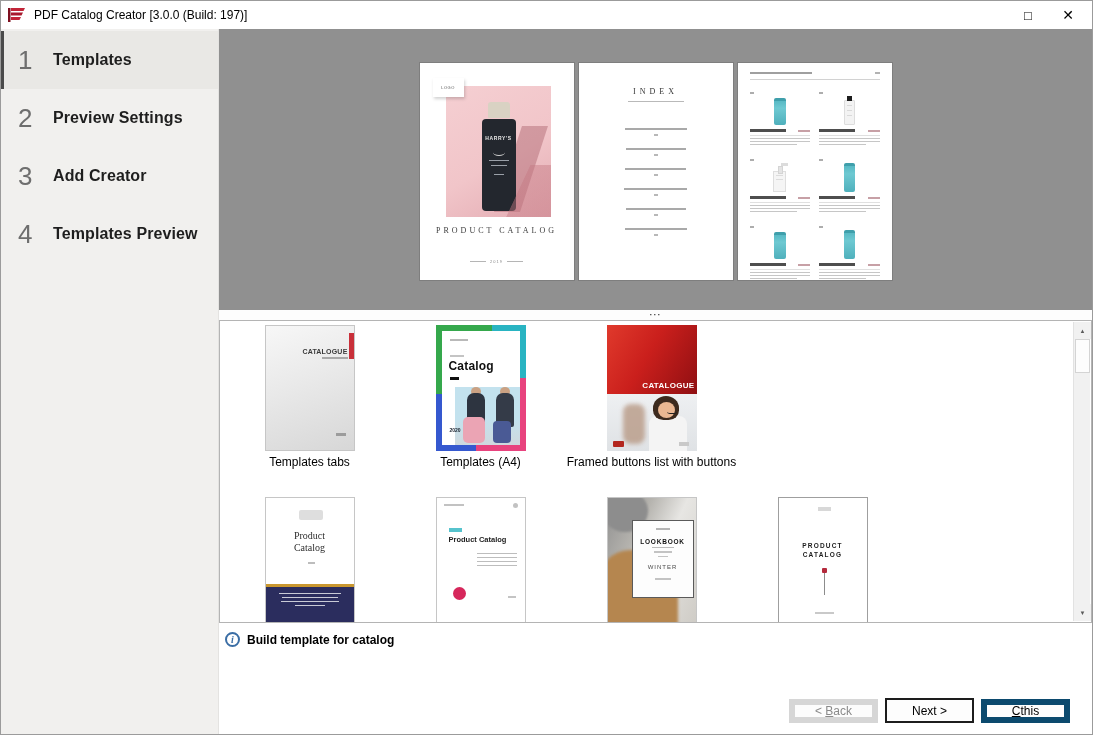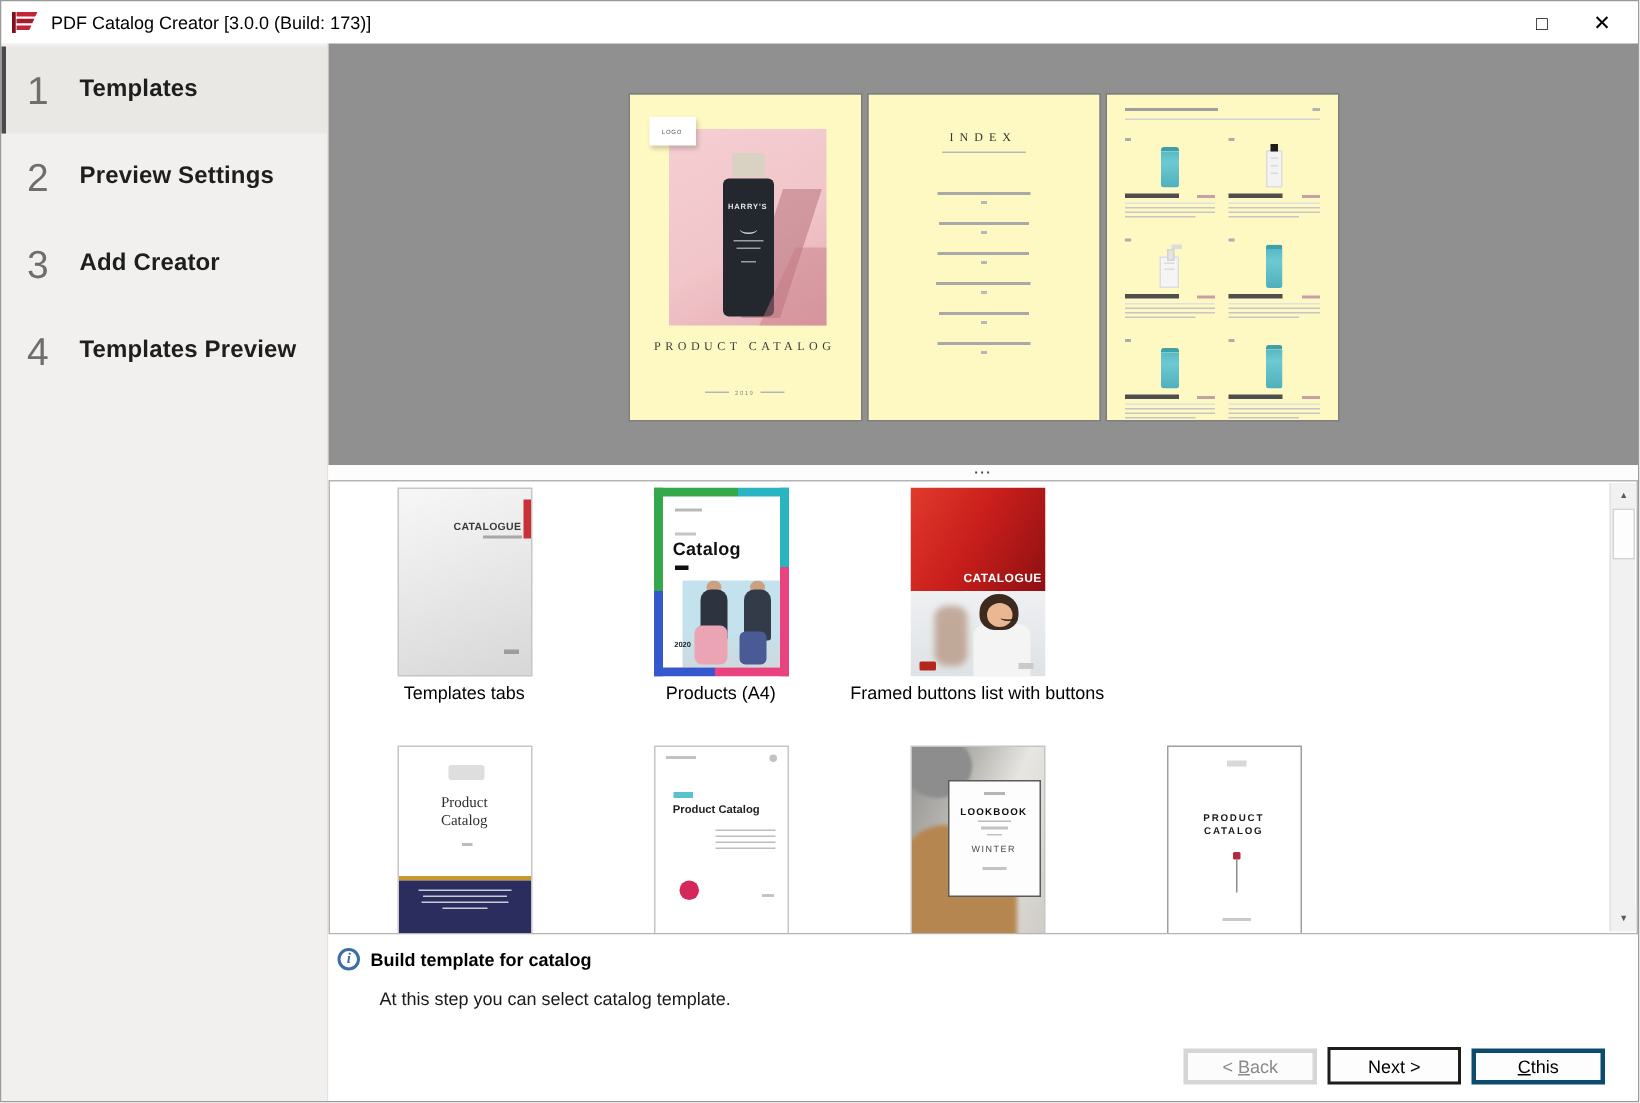--- a/index.html
+++ b/index.html
@@ -24,21 +24,21 @@
   .step.active { background:#e9e8e5; }
   .step.active::before { content:""; position:absolute; left:0; top:0; bottom:0; width:3px; background:#4a4a4a; }
   .step-num { font-size:26px; color:#6e6e6e; width:26px; text-align:left; font-weight:400; }
   .step-label { font-size:16px; font-weight:bold; color:#1e1e1e; margin-left:9px; letter-spacing:.1px; }
 
   
   .main { flex:1; display:flex; flex-direction:column; background:#fff; min-width:0; position:relative; }
 
   
   .preview-pane { height:281px; flex:0 0 281px; background:#909090; display:flex; justify-content:center; align-items:flex-start; padding-top:34px; gap:5px; }
-  .page { width:154px; height:217px; background:#fef9c3; outline:1px solid #7e7e7e; position:relative; overflow:hidden; }
+  .page { width:154px; height:217px; background:#ffffff; outline:1px solid #7e7e7e; position:relative; overflow:hidden; }
 
   
   .cover-photo { position:absolute; left:26px; top:23px; width:105px; height:131px;
     background:linear-gradient(150deg,#f5cfd2 0%,#f1c5c9 55%,#e3abb2 100%); }
   .cover-photo::after { content:""; position:absolute; right:0; bottom:0; width:58px; height:52px;
     background:linear-gradient(115deg, rgba(0,0,0,0) 45%, rgba(196,120,130,.45) 46%); }
   .bottle { position:absolute; left:36px; top:16px; width:34px; height:110px; }
   .bottle-shadow { position:absolute; left:62px; top:40px; width:26px; height:86px; background:rgba(178,108,118,.5); transform:skewX(-18deg); }
   .bottle-cap { width:22px; height:16px; margin:0 auto; background:#d9d2c3; border-radius:3px 3px 1px 1px; }
   .bottle-body { width:34px; height:92px; background:#23272e; border-radius:4px; margin-top:1px; position:relative; text-align:center; }
@@ -209,38 +209,38 @@
   .info-area { flex:1; position:relative; background:#fff; padding:9px 0 0 6px; }
   .info-head { display:flex; align-items:center; gap:7px; }
   .info-icon { width:15px; height:15px; border:2px solid #3b6ea5; border-radius:50%; color:#3b6ea5;
     font-family:"Liberation Serif", serif; font-style:italic; font-weight:bold; font-size:10px;
     display:flex; align-items:center; justify-content:center; flex:0 0 15px; }
   .info-title { font-size:12px; font-weight:bold; color:#000; }
   .info-desc { font-size:12px; color:#1a1a1a; margin:12px 0 0 28px; }
 
   .btn-row { position:absolute; right:22px; bottom:11px; display:flex; gap:7px; align-items:center; }
   .btn { width:89px; height:24px; font-size:12px; display:flex; align-items:center; justify-content:center;
-    background:#fdfdfd; border:3px solid #0c4a6e; color:#000; cursor:default; }
+    background:#fdfdfd; border:6px solid #0c4a6e; color:#000; cursor:default; }
   .btn .accel { text-decoration:underline; }
   .btn.disabled { color:#8a8a8a; border-color:#d6d6d6; background:#fcfcfc; }
   .btn.default { border:2px solid #1d1d1d; height:25px; }
 </style>
 </head>
 <body>
 
 <div class="window">
 
   <div class="titlebar">
     <svg class="app-icon" viewBox="0 0 19 16">
       <rect x="0" y="1" width="2.5" height="14" fill="#7e1020"></rect>
       <path d="M3 1 L17 1 L15.5 4 L3 4 Z" fill="#c22438"></path>
       <path d="M3 5.5 L15 5.5 L13.5 8.5 L3 8.5 Z" fill="#a81a2e"></path>
       <path d="M3 10 L13 10 L11.5 13 L3 13 Z" fill="#c22438"></path>
     </svg>
-    <span class="title-text">PDF Catalog Creator [3.0.0 (Build: 173)]</span>
+    <span class="title-text">PDF Catalog Creator [3.0.0 (Build: 197)]</span>
     <div class="win-btn max">□</div>
     <div class="win-btn close">✕</div>
   </div>
 
   <div class="body-row">
 
     <aside class="sidebar">
       <div class="step active">
         <span class="step-num">1</span>
         <span class="step-label">Templates</span>
@@ -465,21 +465,21 @@
                 </div>
                 <div class="cl-year">2020</div>
               </div>
               <div class="cl-frame">
                 <div class="cl-top"></div>
                 <div class="cl-left"></div>
                 <div class="cl-right"></div>
                 <div class="cl-bottom"></div>
               </div>
             </div>
-            <div class="tile-label">Products (A4)</div>
+            <div class="tile-label">Templates (A4)</div>
           </div>
 
           <div class="tile">
             <div class="thumb t-framed">
               <div class="fr-red"></div>
               <div class="fr-title">CATALOGUE</div>
               <div class="fr-photo">
                 <div class="fr-p2"></div>
                 <div class="fr-bodyw"></div>
                 <div class="fr-hair"></div>
@@ -565,21 +565,20 @@
           <div class="sb-thumb"></div>
           <div class="sb-btn down">▼</div>
         </div>
       </section>
 
       <section class="info-area">
         <div class="info-head">
           <div class="info-icon">i</div>
           <div class="info-title">Build template for catalog</div>
         </div>
-        <div class="info-desc">At this step you can select catalog template.</div>
 
         <div class="btn-row">
           <div class="btn disabled">
             <span><span>&lt; </span><span class="accel">B</span><span>ack</span></span>
           </div>
           <div class="btn default">
             <span>Next &gt;</span>
           </div>
           <div class="btn">
             <span><span class="accel">C</span><span>this</span></span>

